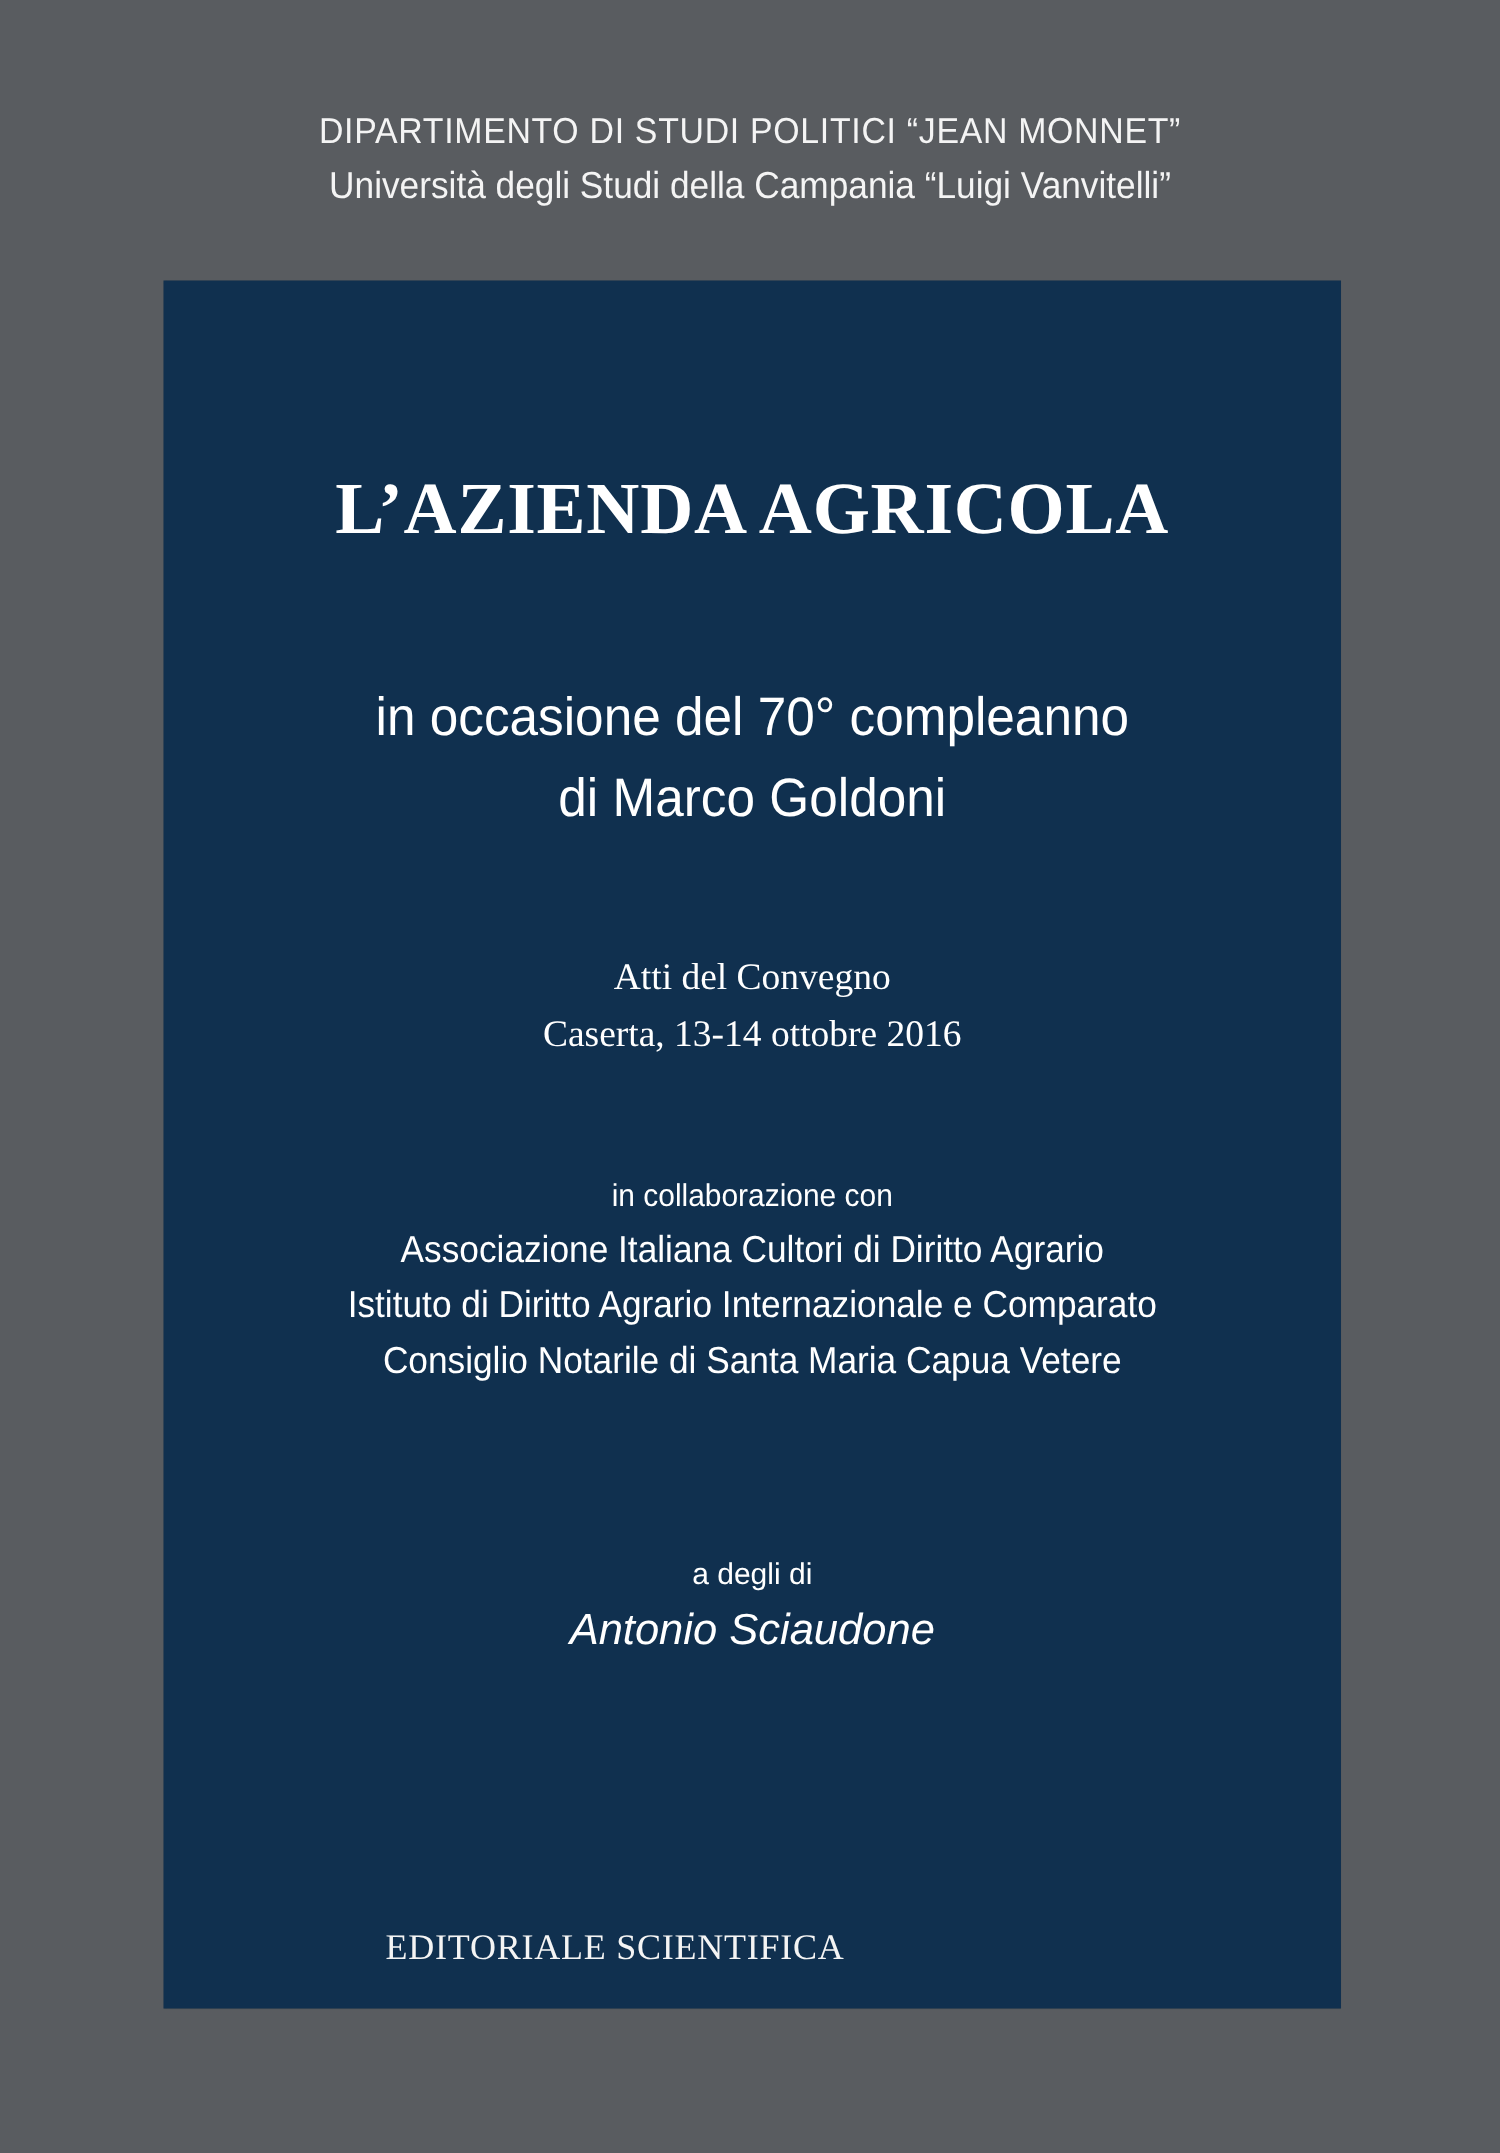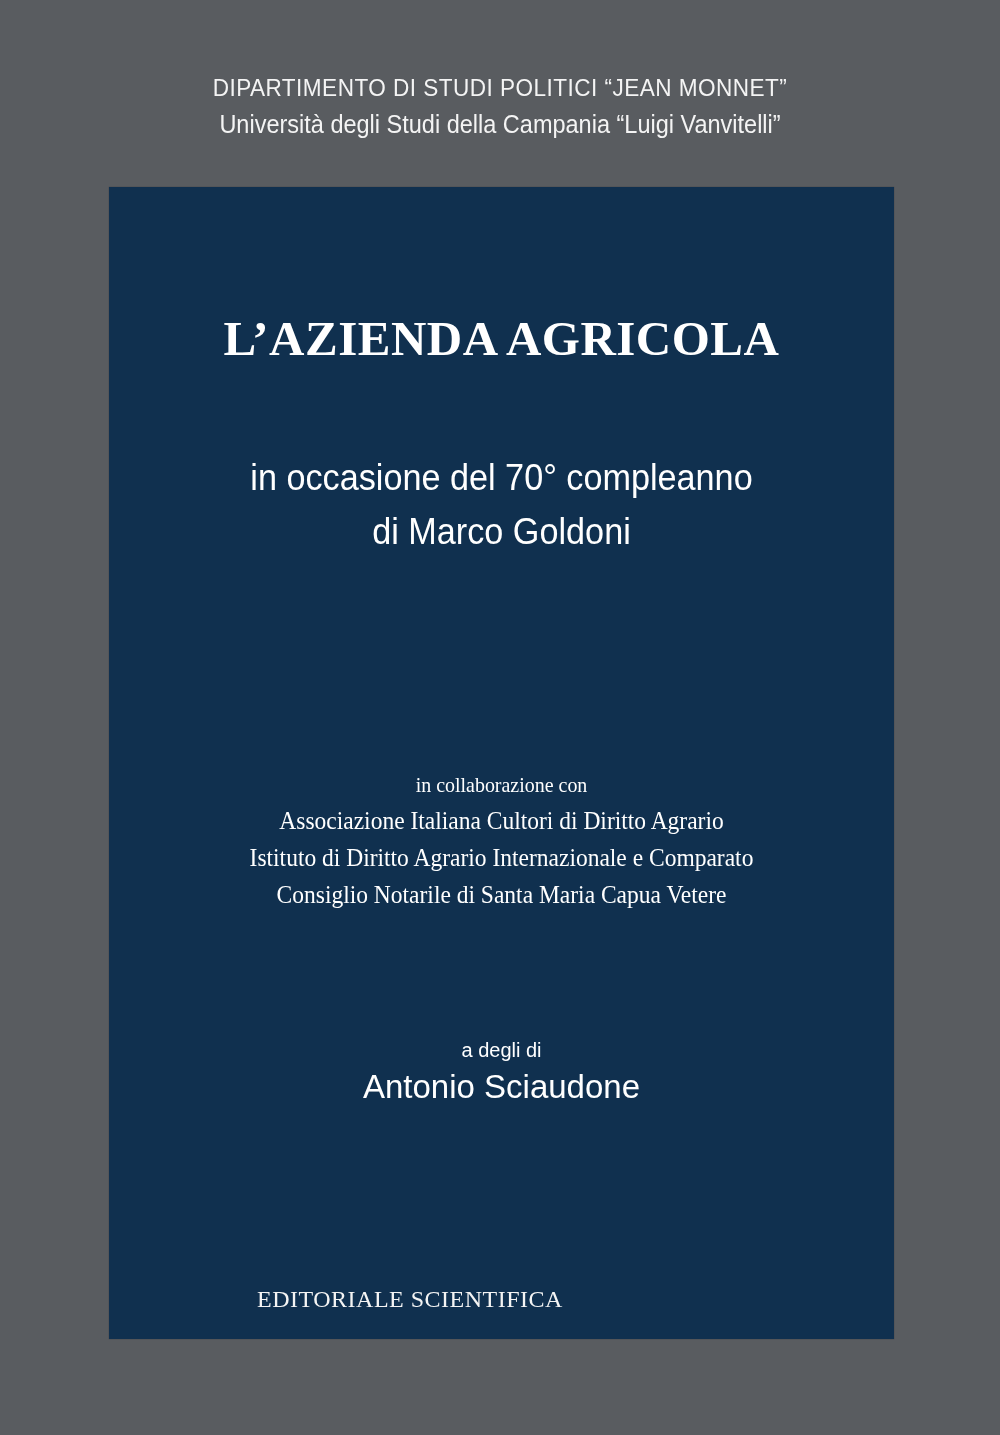--- a/index.html
+++ b/index.html
@@ -65,44 +65,45 @@
       line-height: 54px;
       transform: scaleX(0.95);
     }
     .conference {
       top: 446px;
       font-family: "Liberation Serif", "DejaVu Serif", serif;
       font-size: 25px;
       line-height: 38px;
     }
     .collab {
-      top: 581px;
-      font-family: Liberation Serif, serif;
+      top: 594px;
+      font-family: Liberation Sans, sans-serif;
       line-height: 37px;
     }
     .collab .intro {
       font-size: 21px;
       line-height: 34px;
       transform: scaleX(0.95);
     }
     .collab .org {
       font-size: 25px;
       transform: scaleX(0.94);
     }
     .editor {
       top: 847px;
       font-family: "Liberation Sans", "DejaVu Sans", sans-serif;
     }
     .editor .label {
       font-size: 20px;
       line-height: 32px;
     }
     .editor .name {
-      font-size: 33px;
+      font-size: 29px;
       line-height: 42px;
+      font-style: italic;
     }
     .publisher {
       position: absolute;
       left: 0;
       top: 1286px;
       width: 820px;
       text-align: center;
       font-family: "Liberation Serif", "DejaVu Serif", serif;
       font-size: 24px;
       letter-spacing: 0.5px;
@@ -118,20 +119,24 @@
 </div>
 
 <div class="panel">
   <div class="center title">L’AZIENDA AGRICOLA</div>
 
   <div class="center subtitle">
     <div>in occasione del 70° compleanno</div>
     <div>di Marco Goldoni</div>
   </div>
 
+  <div class="center conference">
+    <div>Atti del Convegno</div>
+    <div>Caserta, 13-14 ottobre 2016</div>
+  </div>
 
   <div class="center collab">
     <div class="intro">in collaborazione con</div>
     <div class="org">Associazione Italiana Cultori di Diritto Agrario</div>
     <div class="org">Istituto di Diritto Agrario Internazionale e Comparato</div>
     <div class="org">Consiglio Notarile di Santa Maria Capua Vetere</div>
   </div>
 
   <div class="center editor">
     <div class="label">a degli di</div>

